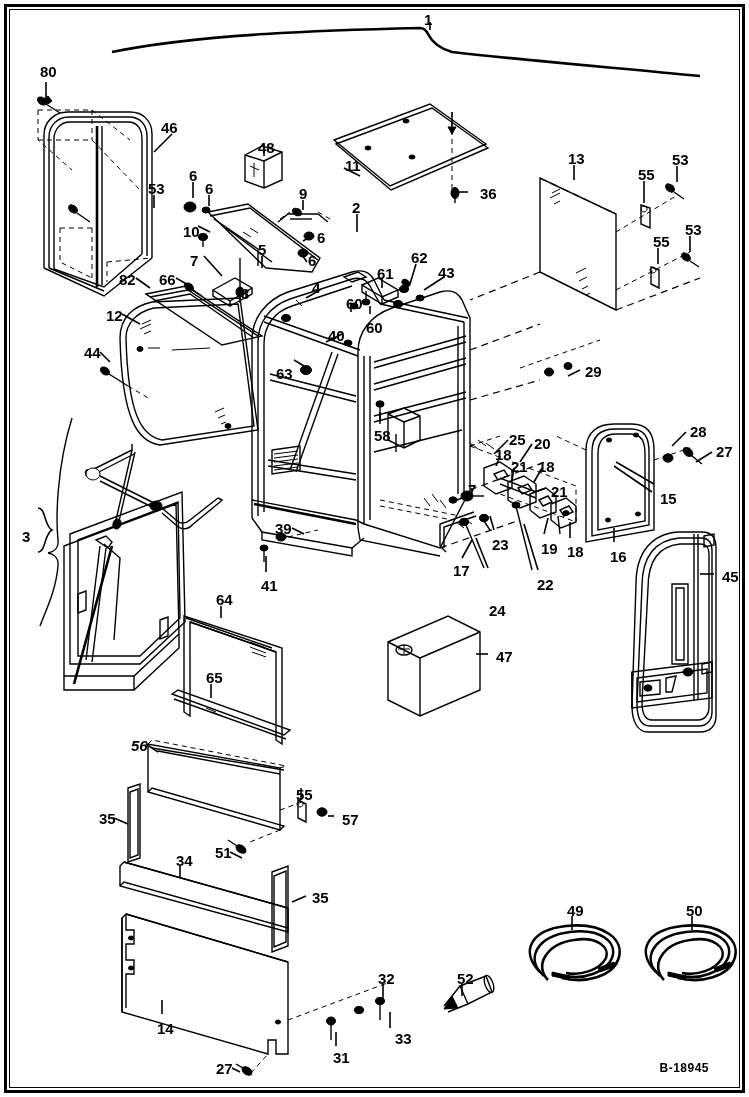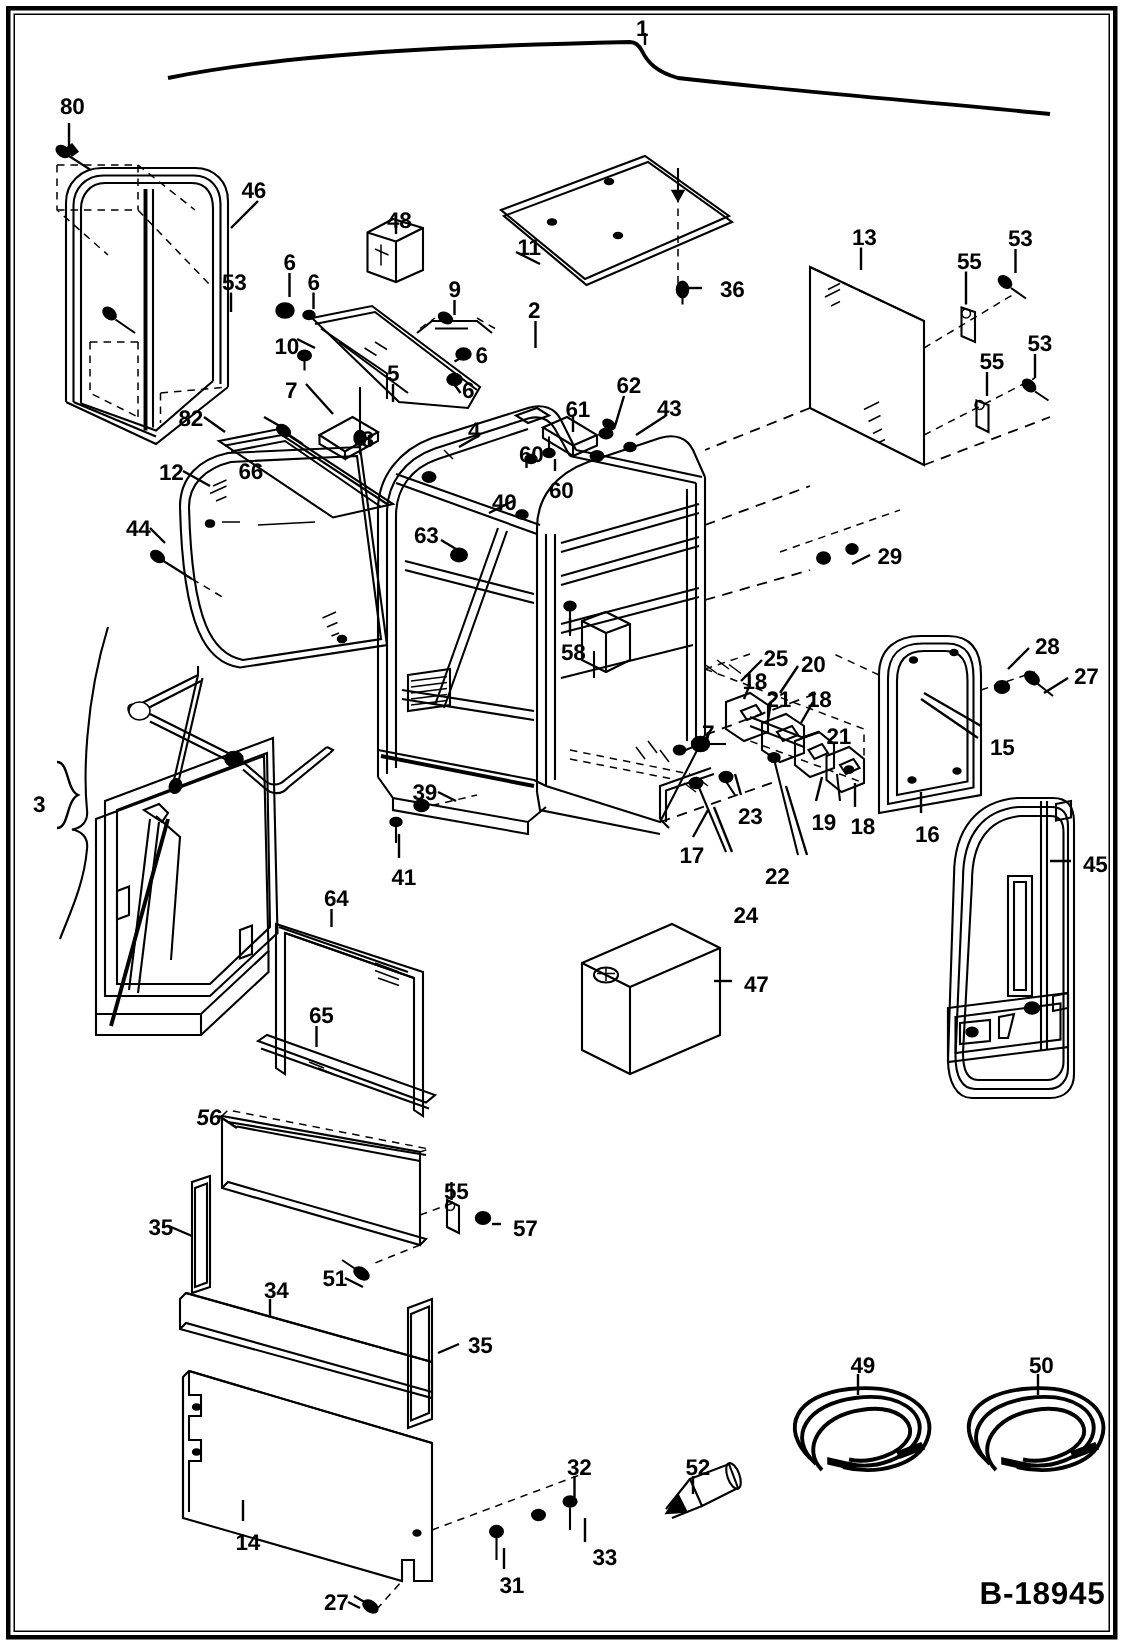--- a/index.html
+++ b/index.html
@@ -29,24 +29,24 @@
     font-family:"Liberation Sans",sans-serif;
     font-weight:bold;
     font-size:15px;
     line-height:15px;
     color:#000;
     white-space:nowrap;
     letter-spacing:-0.2px;
   }
   #dwg-no{
     position:absolute;
-    right:12px;bottom:22px;
+    right:40px;bottom:22px;
     font-family:"Liberation Sans",sans-serif;
     font-weight:bold;
-    font-size:21px;
+    font-size:12px;
     letter-spacing:0.5px;
     color:#000;
     text-align:right;
   }
   svg{display:block;}
   .ln{fill:none;stroke:#000;stroke-width:1.4;}
   .ln-th{fill:none;stroke:#000;stroke-width:2.6;}
   .ln-f{fill:none;stroke:#000;stroke-width:1;}
   .dash{fill:none;stroke:#000;stroke-width:1.2;stroke-dasharray:7 5;}
   .dash-s{fill:none;stroke:#000;stroke-width:1;stroke-dasharray:5 4;}
@@ -641,52 +641,52 @@
       <div class="cl" style="left: 480px; top: 186px;">36</div>
       <div class="cl" style="left: 183px; top: 224px;">10</div>
       <div class="cl" style="left: 317px; top: 230px;">6</div>
       <div class="cl" style="left: 653px; top: 234px;">55</div>
       <div class="cl" style="left: 685px; top: 222px;">53</div>
       <div class="cl" style="left: 190px; top: 253px;">7</div>
       <div class="cl" style="left: 258px; top: 242px;">5</div>
       <div class="cl" style="left: 308px; top: 253px;">6</div>
       <div class="cl" style="left: 411px; top: 250px;">62</div>
       <div class="cl" style="left: 119px; top: 272px;">82</div>
-      <div class="cl" style="left: 159px; top: 272px; margin-top: 35px;">66</div>
+      <div class="cl" style="left: 159px; top: 272px;">66</div>
       <div class="cl" style="left: 241px; top: 286px;">8</div>
       <div class="cl" style="left: 377px; top: 266px;">61</div>
       <div class="cl" style="left: 438px; top: 265px;">43</div>
       <div class="cl" style="left: 312px; top: 280px;">4</div>
       <div class="cl" style="left: 346px; top: 296px;">60</div>
       <div class="cl" style="left: 106px; top: 308px;">12</div>
       <div class="cl" style="left: 366px; top: 320px;">60</div>
       <div class="cl" style="left: 328px; top: 328px;">40</div>
       <div class="cl" style="left: 84px; top: 345px;">44</div>
-      <div class="cl" style="left: 276px; top: 350px;">63</div>
+      <div class="cl" style="left: 276px; top: 366px;">63</div>
       <div class="cl" style="left: 585px; top: 364px;">29</div>
       <div class="cl" style="left: 374px; top: 428px;">58</div>
       <div class="cl" style="left: 690px; top: 424px;">28</div>
       <div class="cl" style="left: 716px; top: 444px;">27</div>
       <div class="cl" style="left: 509px; top: 432px;">25</div>
       <div class="cl" style="left: 534px; top: 436px;">20</div>
       <div class="cl" style="left: 495px; top: 447px;">18</div>
       <div class="cl" style="left: 538px; top: 459px;">18</div>
       <div class="cl" style="left: 511px; top: 459px;">21</div>
       <div class="cl" style="left: 551px; top: 484px;">21</div>
       <div class="cl" style="left: 660px; top: 491px;">15</div>
       <div class="cl" style="left: 22px; top: 529px;">3</div>
       <div class="cl" style="left: 468px; top: 482px;">7</div>
       <div class="cl" style="left: 275px; top: 521px;">39</div>
       <div class="cl" style="left: 492px; top: 537px;">23</div>
       <div class="cl" style="left: 541px; top: 541px;">19</div>
       <div class="cl" style="left: 567px; top: 544px;">18</div>
       <div class="cl" style="left: 610px; top: 549px;">16</div>
       <div class="cl" style="left: 453px; top: 563px;">17</div>
       <div class="cl" style="left: 489px; top: 603px;">24</div>
-      <div class="cl" style="left: 510px; top: 577px;">22</div>
+      <div class="cl" style="left: 537px; top: 577px;">22</div>
       <div class="cl" style="left: 261px; top: 578px;">41</div>
       <div class="cl" style="left: 722px; top: 569px;">45</div>
       <div class="cl" style="left: 216px; top: 592px;">64</div>
       <div class="cl" style="left: 206px; top: 670px;">65</div>
       <div class="cl" style="left: 496px; top: 649px;">47</div>
       <div class="cl" style="left: 131px; top: 738px; font-style: italic;">56</div>
       <div class="cl" style="left: 296px; top: 787px;">55</div>
       <div class="cl" style="left: 342px; top: 812px;">57</div>
       <div class="cl" style="left: 99px; top: 811px;">35</div>
       <div class="cl" style="left: 215px; top: 845px;">51</div>

